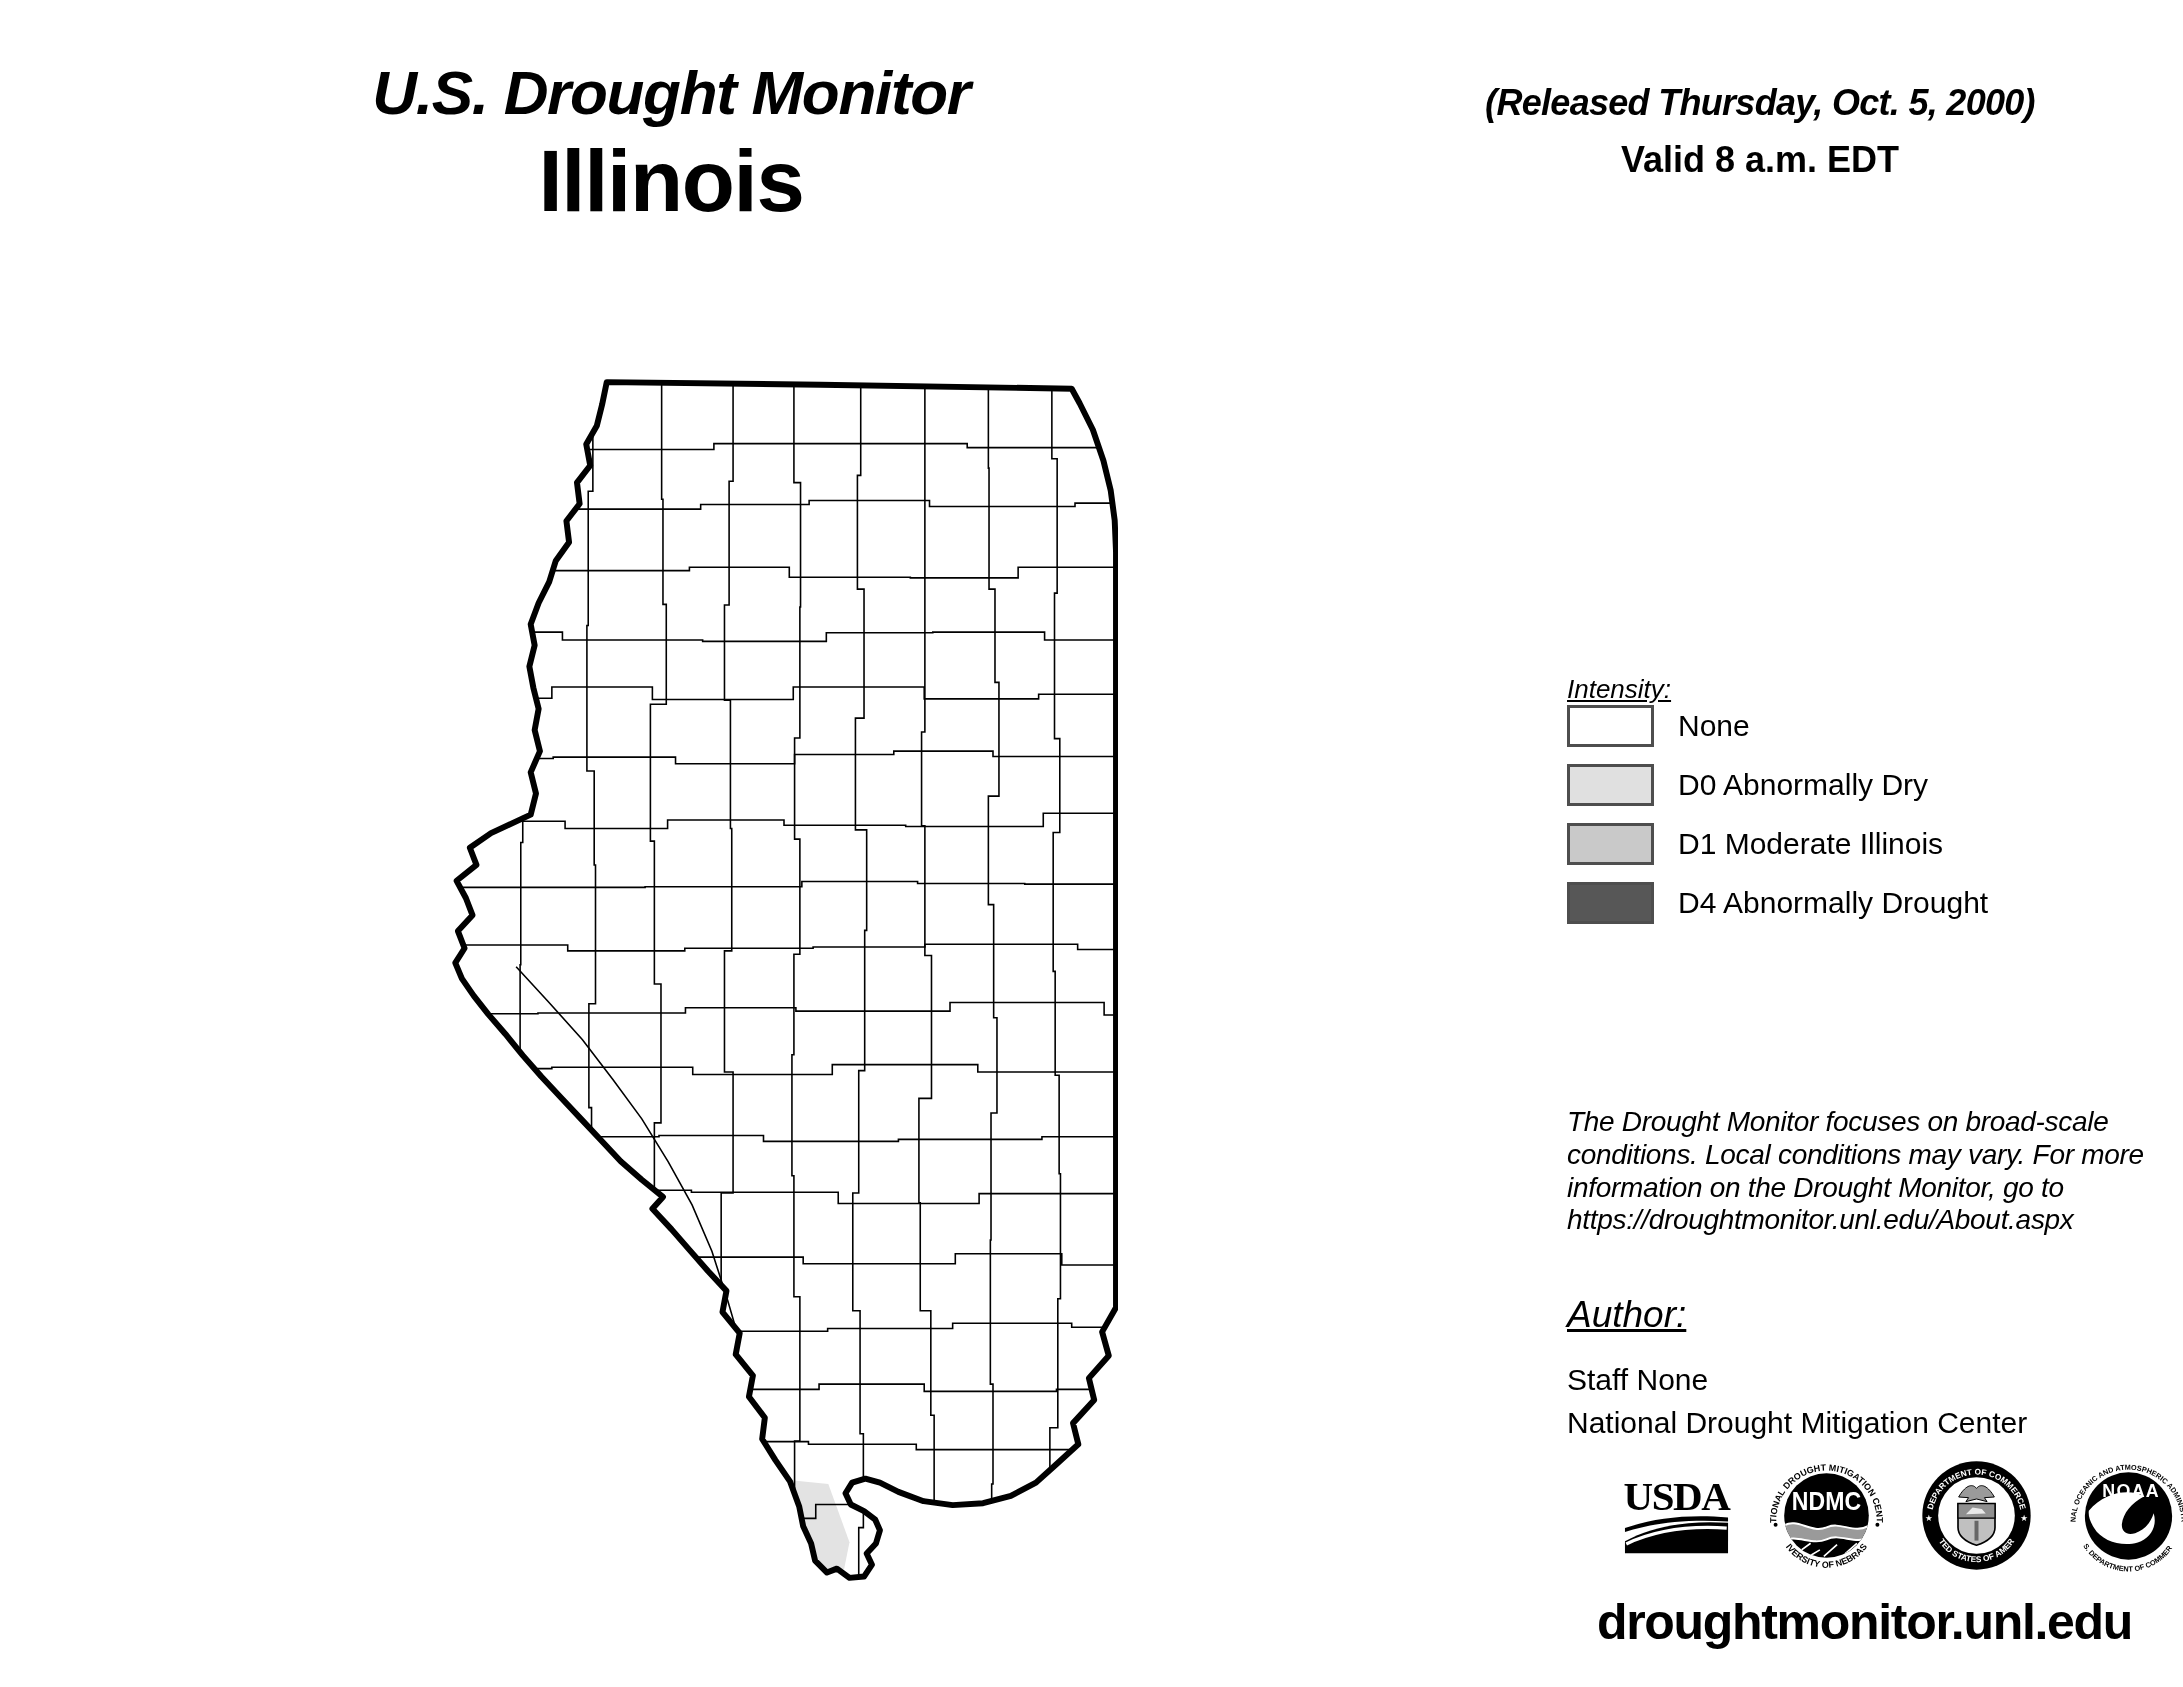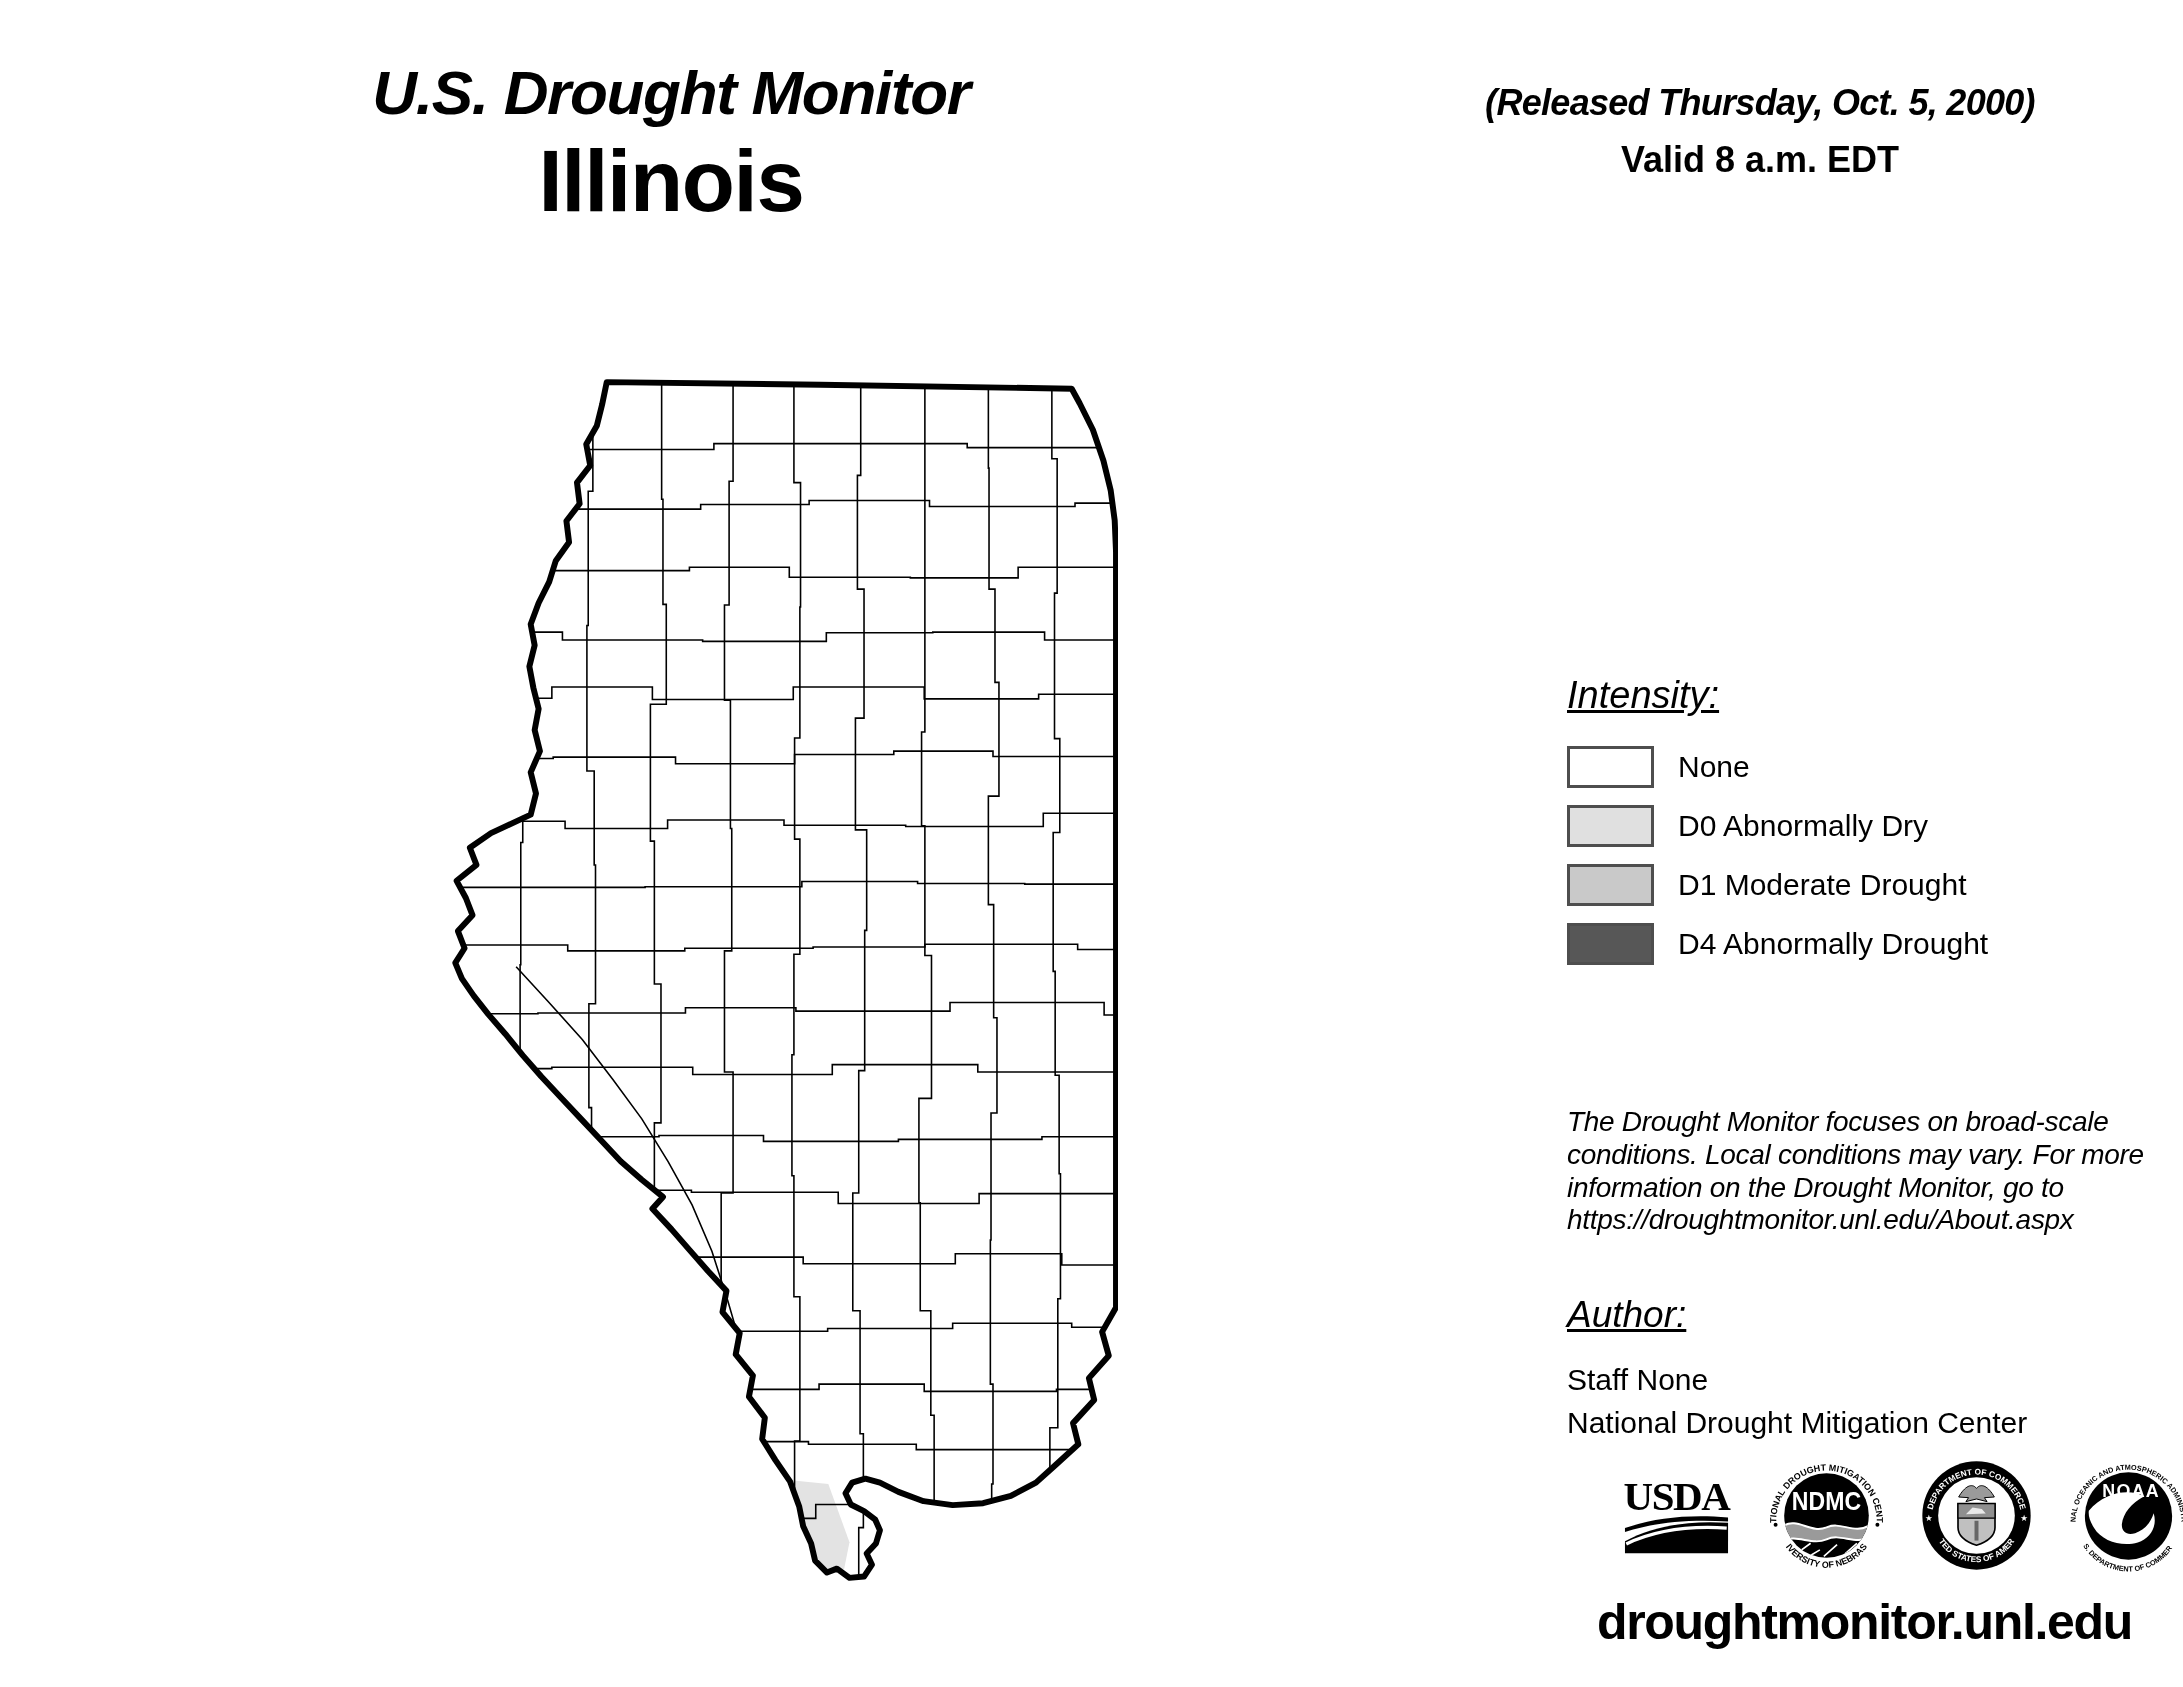--- a/index.html
+++ b/index.html
@@ -17,21 +17,21 @@
   .date-block{left:1429px;top:66px;width:662px;text-align:center;}
   .report-date{font-size:64px;font-weight:bold;letter-spacing:-1.3px;}
   .release-note{font-size:36px;font-weight:bold;font-style:italic;margin-top:16px;letter-spacing:-0.7px;white-space:nowrap;}
   .valid-time{font-size:36px;font-weight:bold;margin-top:14.6px;}
 
   
   .map-wrap{left:450px;top:378px;width:668px;height:1204px;}
 
   
   .legend{left:1567px;top:674px;}
-  .legend-heading{font-size:38px;font-style:italic;text-decoration:underline;margin-bottom:29px;letter-spacing:0px;}
+  .legend-heading{font-size:26px;font-style:italic;text-decoration:underline;letter-spacing:0px;}
   .legend-row{display:flex;align-items:center;margin-bottom:17px;height:42px;}
   .swatch{width:87px;height:42px;border:3.3px solid #4e4e4e;box-sizing:border-box;flex:0 0 auto;}
   .legend-label{font-size:30px;margin-left:24px;white-space:nowrap;}
 
   
   .disclaimer{left:1567px;top:1106px;width:599px;font-size:28px;font-style:italic;line-height:1.17;letter-spacing:-0.3px;}
 
   
   .author-block{left:1567px;top:1294px;}
   .author-heading{font-size:37px;font-style:italic;text-decoration:underline;}
@@ -126,21 +126,21 @@
     <span class="legend-label">None</span>
   </div>
 
   <div class="legend-row">
     <span class="swatch" style="background: rgb(224, 224, 224); border-color: rgb(78, 78, 78);"></span>
     <span class="legend-label">D0 Abnormally Dry</span>
   </div>
 
   <div class="legend-row">
     <span class="swatch" style="background: rgb(201, 201, 201); border-color: rgb(78, 78, 78);"></span>
-    <span class="legend-label">D1 Moderate Drought</span>
+    <span class="legend-label">D1 Moderate Illinois</span>
   </div>
 
 
 
   <div class="legend-row">
     <span class="swatch" style="background: rgb(87, 87, 87); border-color: rgb(78, 78, 78);"></span>
     <span class="legend-label">D4 Abnormally Drought</span>
   </div>
 </div>
 </div>

